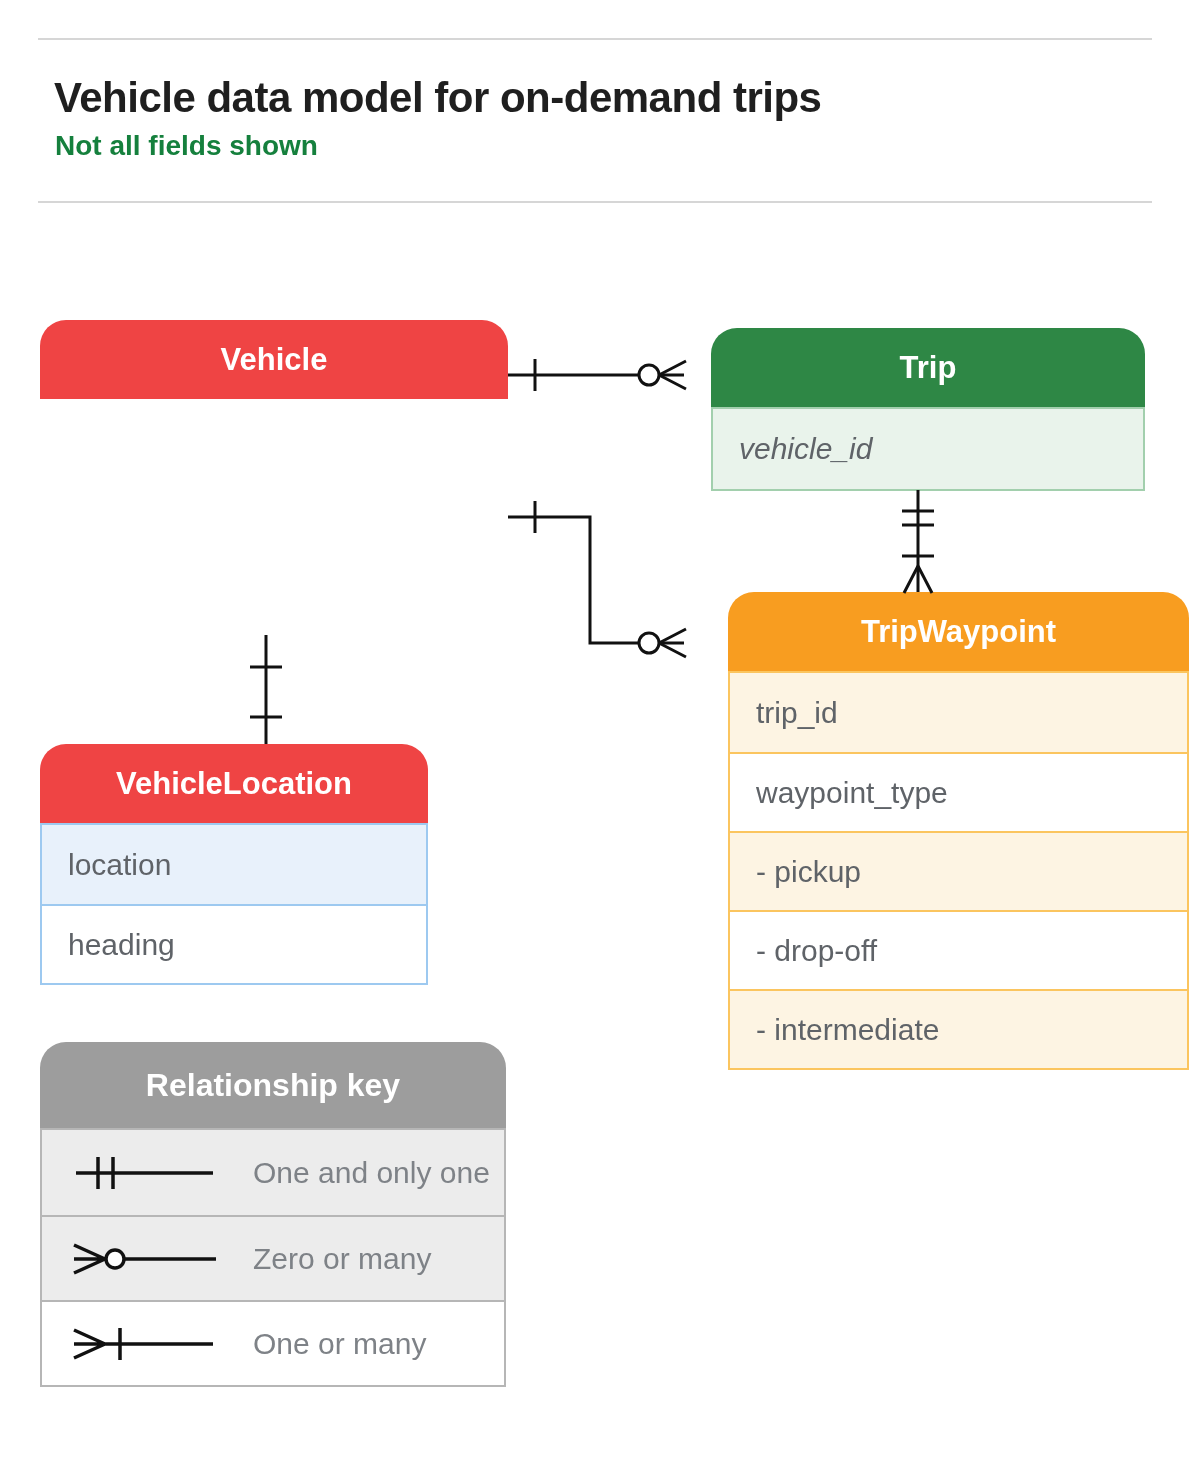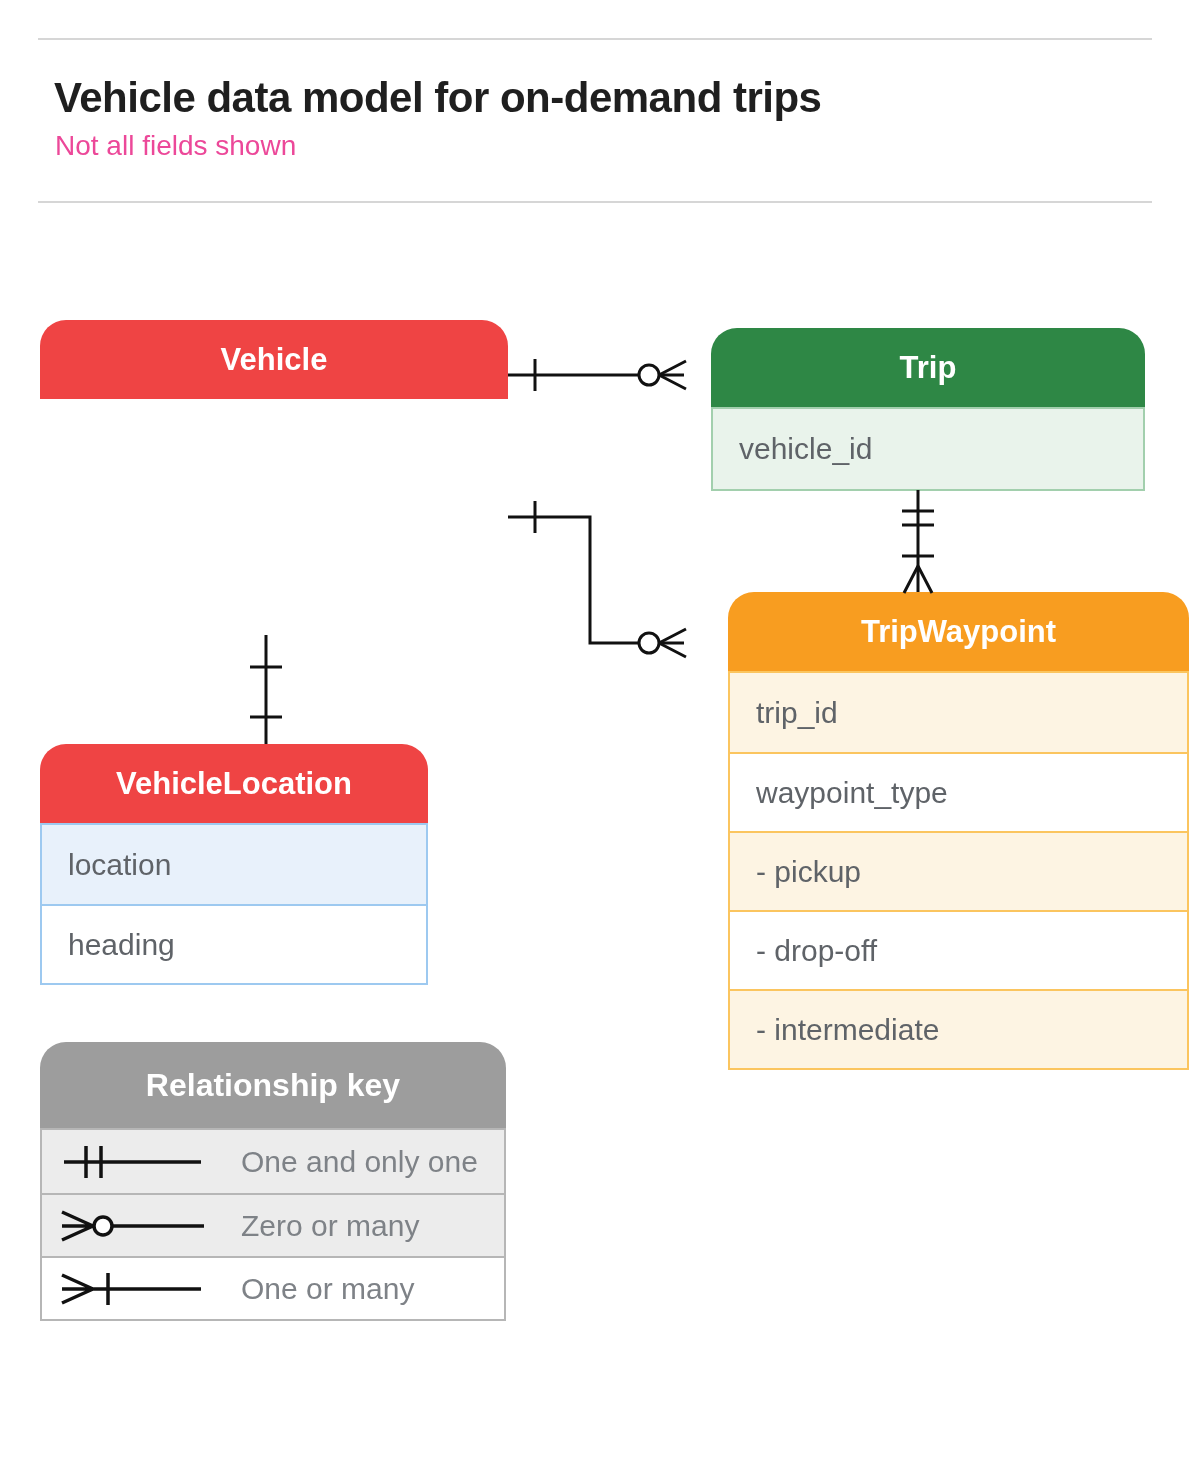--- a/index.html
+++ b/index.html
@@ -28,22 +28,23 @@
     font-weight: 700;
     letter-spacing: -0.5px;
     color: #1f1f1f;
     white-space: nowrap;
   }
   .page-subtitle {
     position: absolute;
     left: 55px;
     top: 130px;
     font-size: 28px;
-    color: #ec4899;
+    color: #15803d;
     white-space: nowrap;
+    font-weight: bold;
   }
 
   .etable { position: absolute; z-index: 2; }
   .t-header {
     height: 79px;
     border-radius: 26px 26px 0 0;
     display: flex;
     align-items: center;
     justify-content: center;
     color: #ffffff;
@@ -65,21 +66,21 @@
   .t-row:first-child { border-top: none; }
   .t-row.indent { }
 
   
   .blue  .t-header { background: #ef4444; }
   .blue  .t-body   { border-color: #9dc9f0; }
   .blue  .t-row    { border-color: #9dc9f0; }
   .blue  .t-row.tint { background: #e8f1fb; }
 
   .green .t-header { background: #2e8745; }
-  .green .t-body   { border-color: #a2cfad; }
+  .green .t-body   { border-color: #a2cfad; font-style: italic; }
   .green .t-row    { border-color: #a2cfad; }
   .green .t-row.tint { background: #e9f3eb; }
 
   .orange .t-header { background: #f89d20; }
   .orange .t-body   { border-color: #fbc55f; }
   .orange .t-row    { border-color: #fbc55f; }
   .orange .t-row.tint { background: #fdf4e3; }
 
   .gray .t-header { background: #9d9d9d; font-size: 32px; }
   .gray .t-body   { border-color: #b6b6b6; }
@@ -92,21 +93,21 @@
   .t-trip             { left: 684px; top: 328px; width: 461px; padding-left: 27px; }
   .t-trip .t-row      { height: 80px; }
   .t-tripwaypoint     { left: 684px; top: 592px; width: 461px; margin-left: 44px; }
   .t-tripwaypoint .t-row { height: 79px; }
   .t-vehiclelocation  { left: 40px;  top: 744px; width: 388px; }
   .t-vehiclelocation .t-row { height: 79px; }
 
   
   .t-legend { left: 40px; top: 1042px; width: 466px; }
   .t-legend .t-header { height: 86px; }
-  .t-legend .t-row { height: 63px; padding-left: 4px; }
+  .t-legend .t-row { height: 85px; padding-left: 16px; }
   .legend-label { margin-left: 20px; font-size: 30px; color: #7e8287; white-space: nowrap; }
   .legend-sym { flex: 0 0 auto; }
 
   .connectors {
     position: absolute;
     left: 0; top: 0;
     width: 1190px;
     height: 1480px;
     z-index: 3;
     pointer-events: none;

